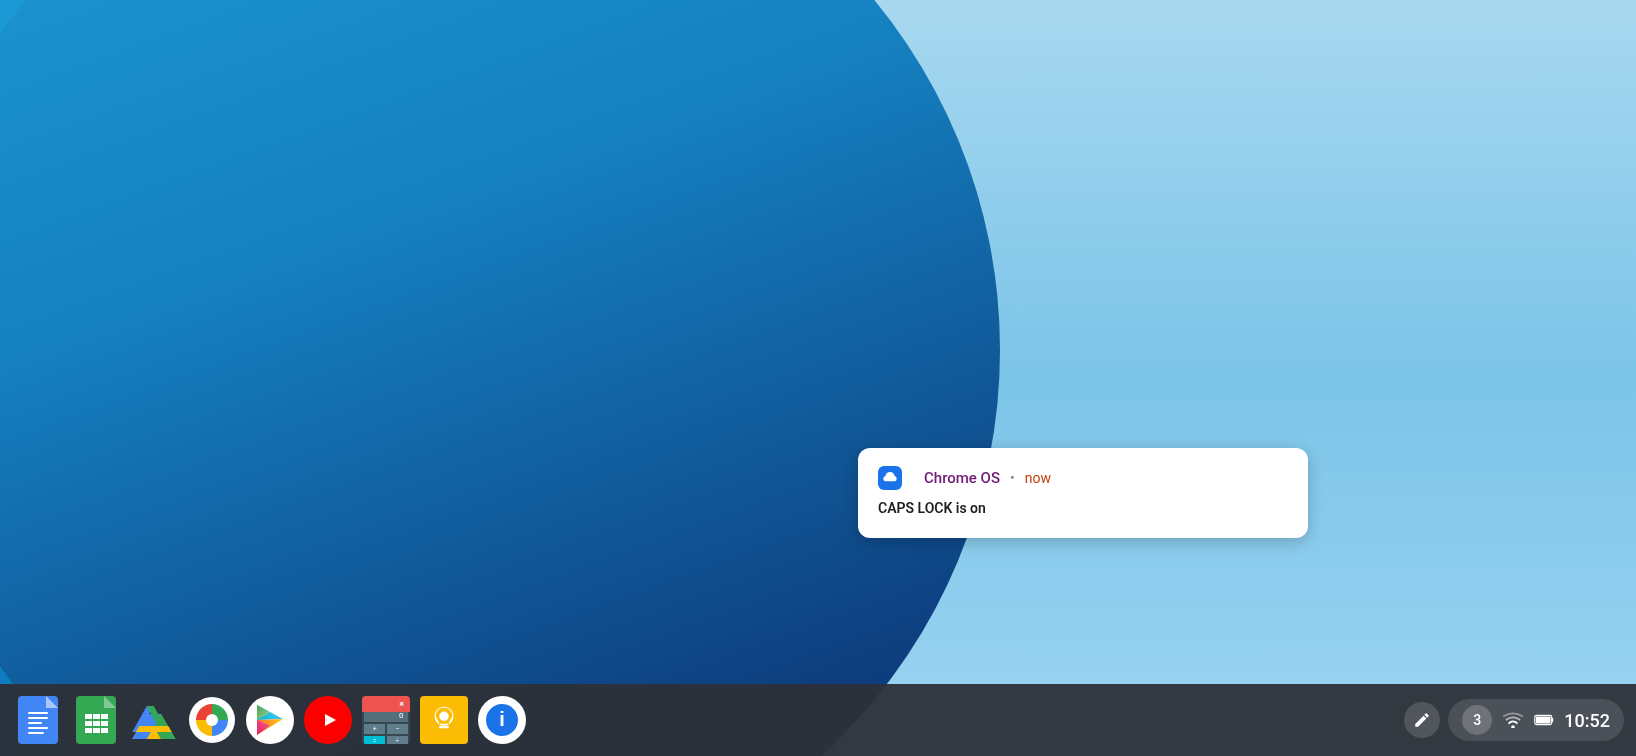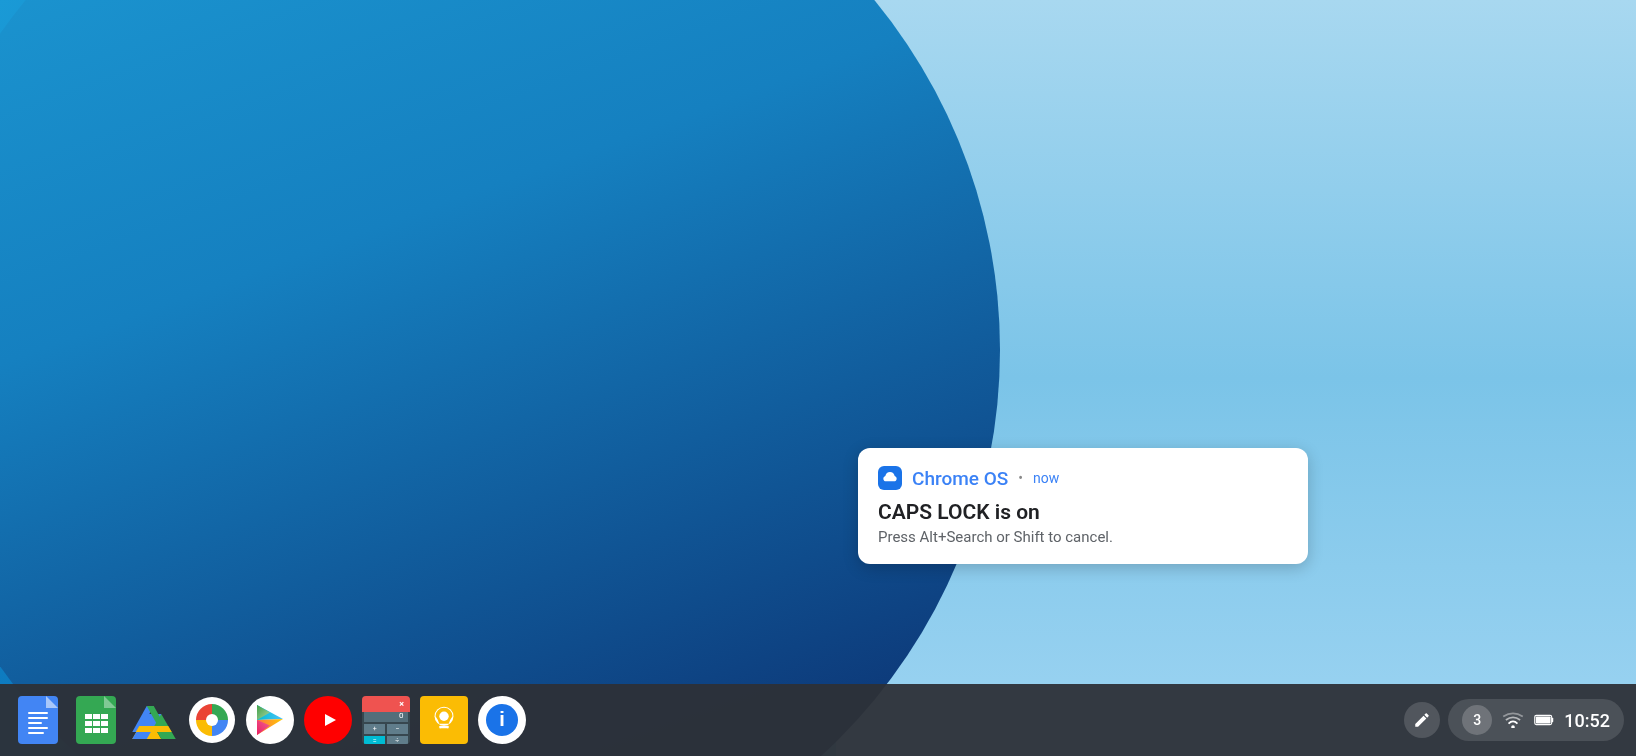--- a/index.html
+++ b/index.html
@@ -82,37 +82,38 @@
       justify-content: center;
       flex-shrink: 0;
     }
 
     .notification-app-icon svg {
       width: 16px;
       height: 16px;
     }
 
     .notification-app-name {
-      color: #3b82f6;
-      font-size: 19px;
+      color: #701a75;
+      font-size: 15px;
       font-weight: 500;
+      margin-left: 12px;
     }
 
     .notification-dot {
       color: #888;
       font-size: 14px;
     }
 
     .notification-time {
-      color: #3b82f6;
+      color: #c2410c;
       font-size: 14px;
     }
 
     .notification-title {
-      font-size: 21px;
+      font-size: 14px;
       font-weight: 600;
       color: #202124;
       margin-bottom: 4px;
     }
 
     .notification-body {
       font-size: 15px;
       color: #5f6368;
     }
 
@@ -367,21 +368,20 @@
 
         <svg viewBox="0 0 24 24" fill="none" xmlns="http://www.w3.org/2000/svg">
           <path d="M12 3C8.5 3 5.5 5.5 5 9C3.3 9.5 2 11.1 2 13C2 15.2 3.8 17 6 17H18C20.2 17 22 15.2 22 13C22 11.1 20.7 9.5 19 9C18.5 5.5 15.5 3 12 3Z" fill="white"></path>
         </svg>
       </div>
       <span class="notification-app-name">Chrome OS</span>
       <span class="notification-dot">•</span>
       <span class="notification-time">now</span>
     </div>
     <div class="notification-title">CAPS LOCK is on</div>
-    <div class="notification-body">Press Alt+Search or Shift to cancel.</div>
   </div>
 
   <div class="taskbar">
     <div class="taskbar-left">
 
       <div class="app-icon-wrapper" title="Google Docs">
         <div class="icon-docs">
           <div class="icon-docs-lines">
             <span style="width:20px;"></span>
             <span style="width:20px;"></span>

